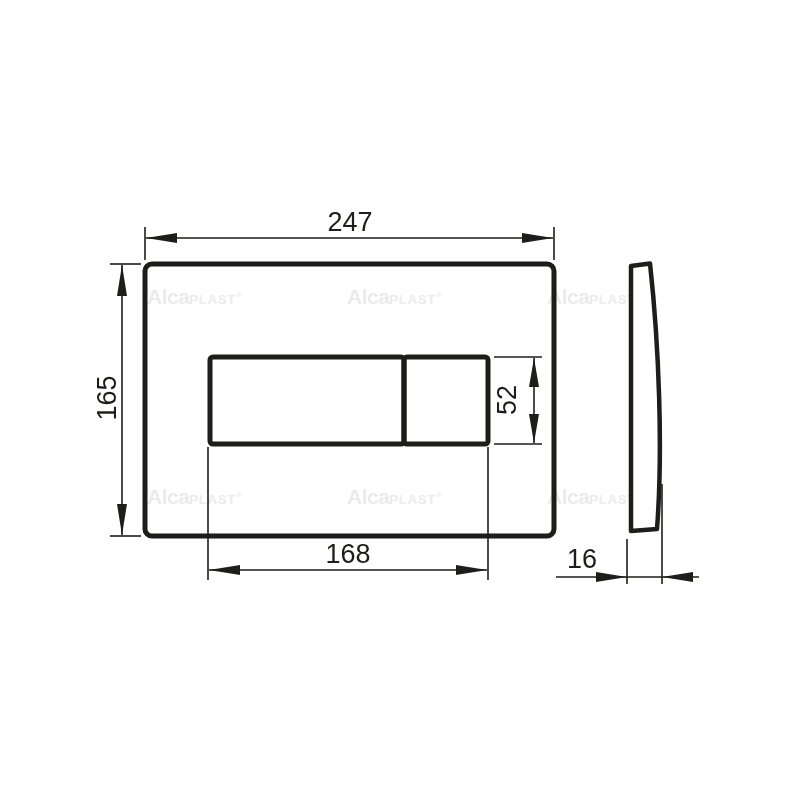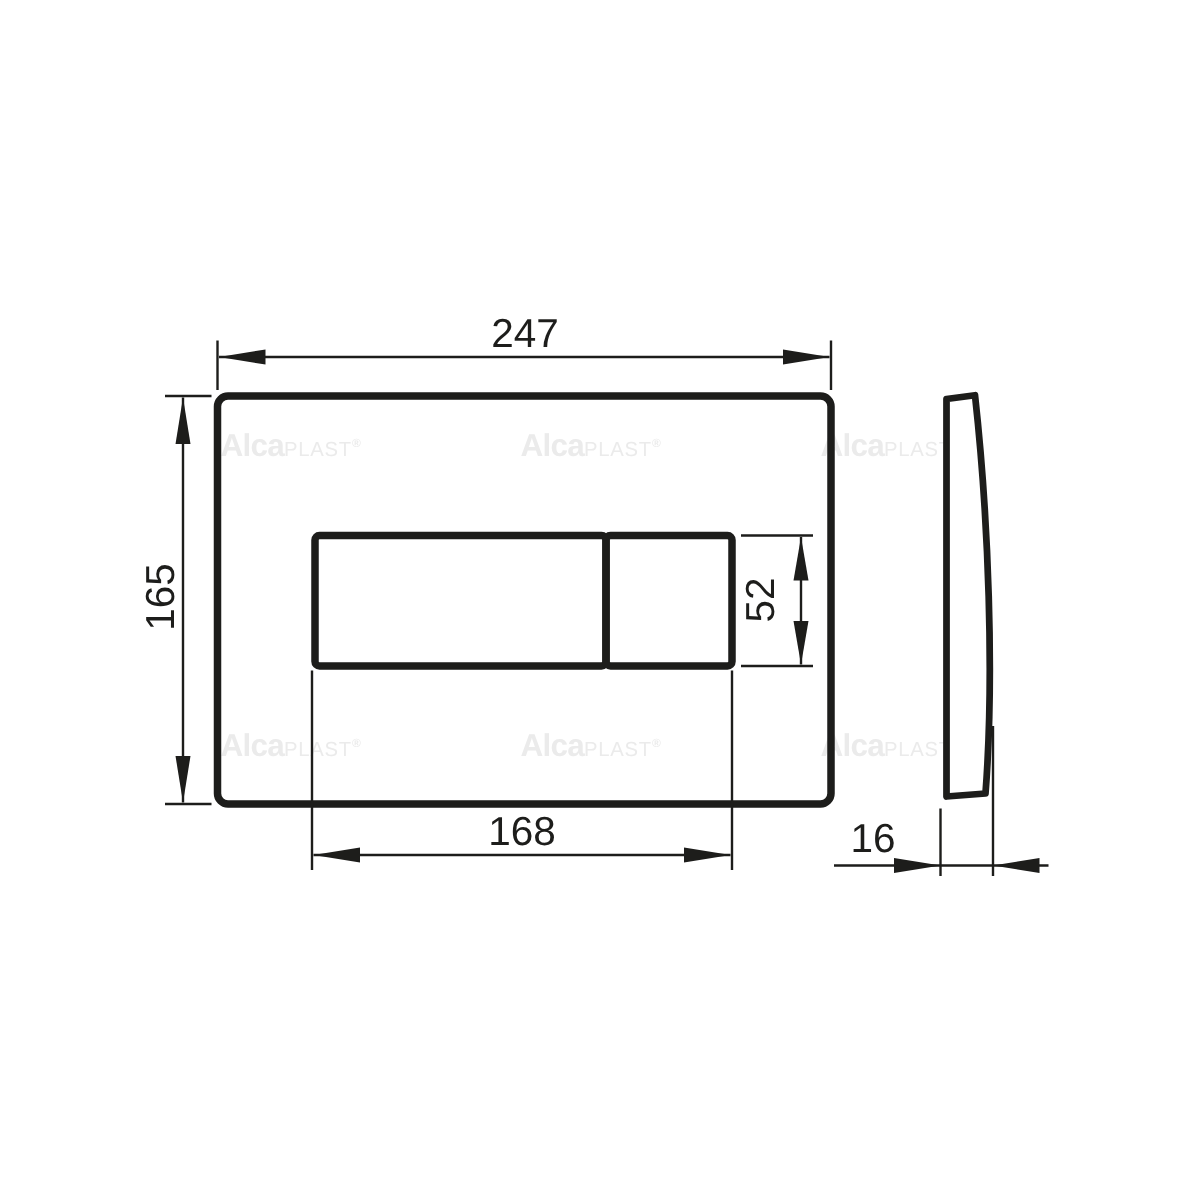--- a/index.html
+++ b/index.html
@@ -12,21 +12,21 @@
   }
   .watermark-layer{position:absolute;inset:0;}
   .watermark{
     position:absolute;
     white-space:nowrap;
     color:#ebebeb;
     user-select:none;
     line-height:20px;
   }
   .wm-bold{font-weight:700;font-size:21px;letter-spacing:-0.5px;}
-  .wm-light{font-weight:400;font-size:13.5px;letter-spacing:0.5px;}
+  .wm-light{font-weight:700;font-size:13.5px;letter-spacing:0.5px;}
   .wm-reg{font-weight:700;font-size:8px;vertical-align:6px;}
   svg.drawing{position:absolute;left:0;top:0;}
   .dim-text{
     font-family:"Liberation Sans", sans-serif;
     font-size:27px;
     fill:#1d1d1b;
   }
 </style>
 </head>
 <body>

